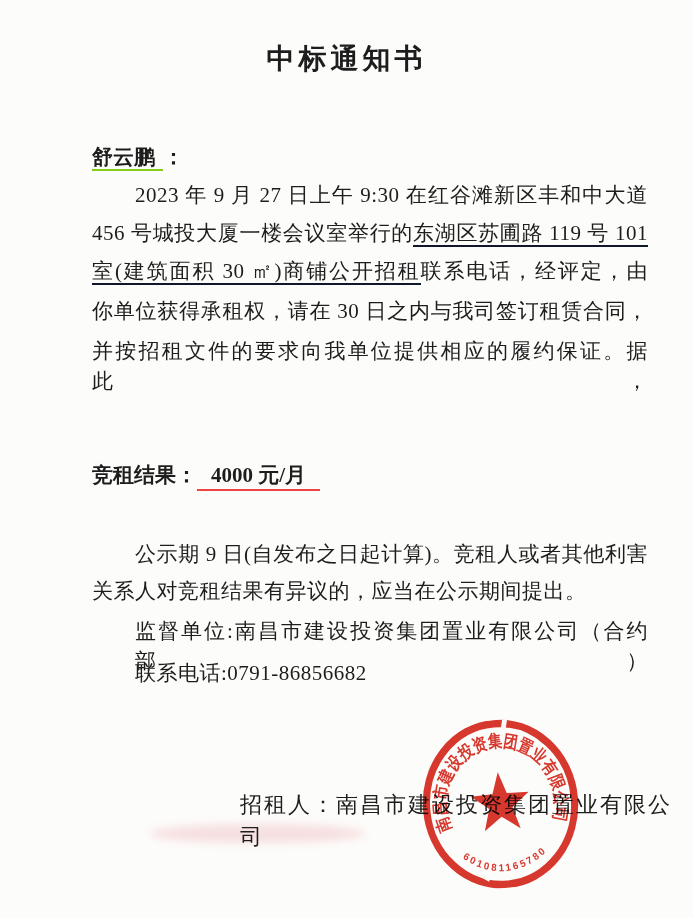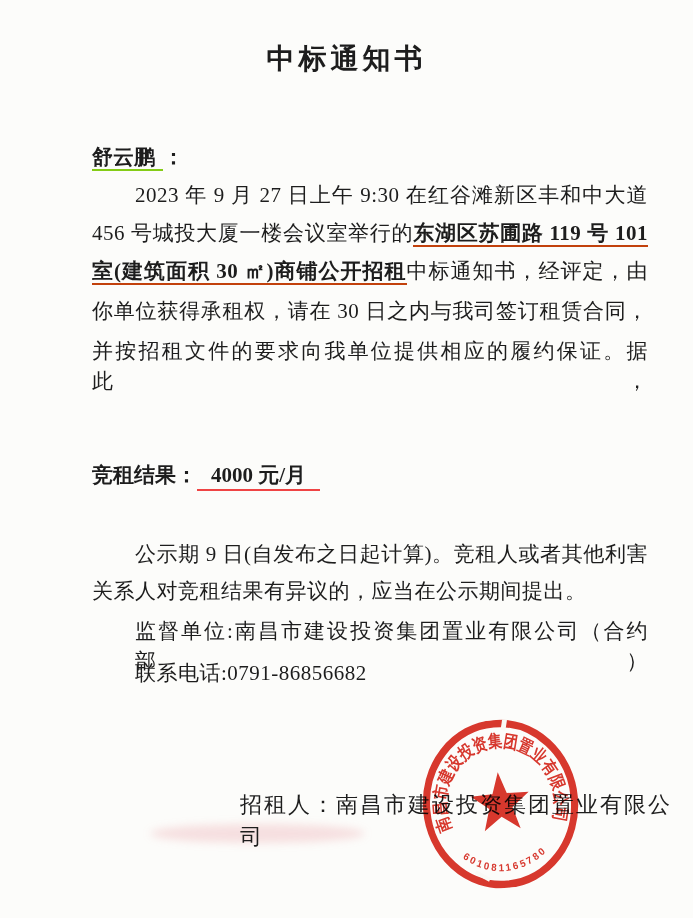--- a/index.html
+++ b/index.html
@@ -14,21 +14,21 @@
   }
   .line{
     position:absolute;
     left:92px;width:556px;
     height:30px;line-height:30px;
     font-size:21px;
     letter-spacing:0.5px;
   }
   .just{text-align:justify;text-align-last:justify;}
   .indent{padding-left:43px;width:513px;}
-  .em{font-weight:bold;border-bottom:2px solid #c2410c;}
+  .em{font-weight:normal;border-bottom:2px solid #0f172a;}
   #title{
     position:absolute;top:40px;left:0;width:693px;
     text-align:center;font-size:28px;font-weight:bold;letter-spacing:4px;
   }
   #addressee{position:absolute;top:142px;left:92px;height:30px;line-height:30px;font-size:21px;font-weight:bold;}
   #addressee .name{border-bottom:2px solid #84cc16;padding-right:8px;}
   #result-line{position:absolute;top:459px;left:92px;height:32px;line-height:32px;font-size:21px;font-weight:bold;}
   #result-line .value{border-bottom:2px solid #ef4444;padding:0 14px 2px 14px;}
   #lessor-line{
     position:absolute;top:789px;left:240px;height:32px;line-height:32px;
@@ -62,21 +62,21 @@
 <div id="page">
 
   <div id="title">中标通知书</div>
 
   <div id="addressee"><span class="name">舒云鹏</span><span>：</span></div>
 
   <div class="line just indent" style="top:180px">2023 年 9 月 27 日上午 9:30 在红谷滩新区丰和中大道</div>
 
   <div class="line just" style="top:218px"><span>456 号城投大厦一楼会议室举行的</span><span class="em">东湖区苏圃路 119 号 101</span></div>
 
-  <div class="line just" style="top:256px"><span class="em">室(建筑面积 30 ㎡)商铺公开招租</span><span>中标通知书，经评定，由</span></div>
+  <div class="line just" style="top:256px"><span class="em">室(建筑面积 30 ㎡)商铺公开招租</span><span>联系电话，经评定，由</span></div>
 
   <div class="line just" style="top:296px">你单位获得承租权，请在 30 日之内与我司签订租赁合同，</div>
   <div class="line just" style="top:336px">并按招租文件的要求向我单位提供相应的履约保证。据此，</div>
 
   <div id="result-line"><span>竞租结果：</span><span class="value">4000 元/月</span></div>
 
   <div class="line just indent" style="top:539px">公示期 9 日(自发布之日起计算)。竞租人或者其他利害</div>
   <div class="line" style="top:576px">关系人对竞租结果有异议的，应当在公示期间提出。</div>
   <div class="line just indent" style="top:616px">监督单位:南昌市建设投资集团置业有限公司（合约部）</div>
   <div class="line indent" style="top:658px">联系电话:0791-86856682</div>

